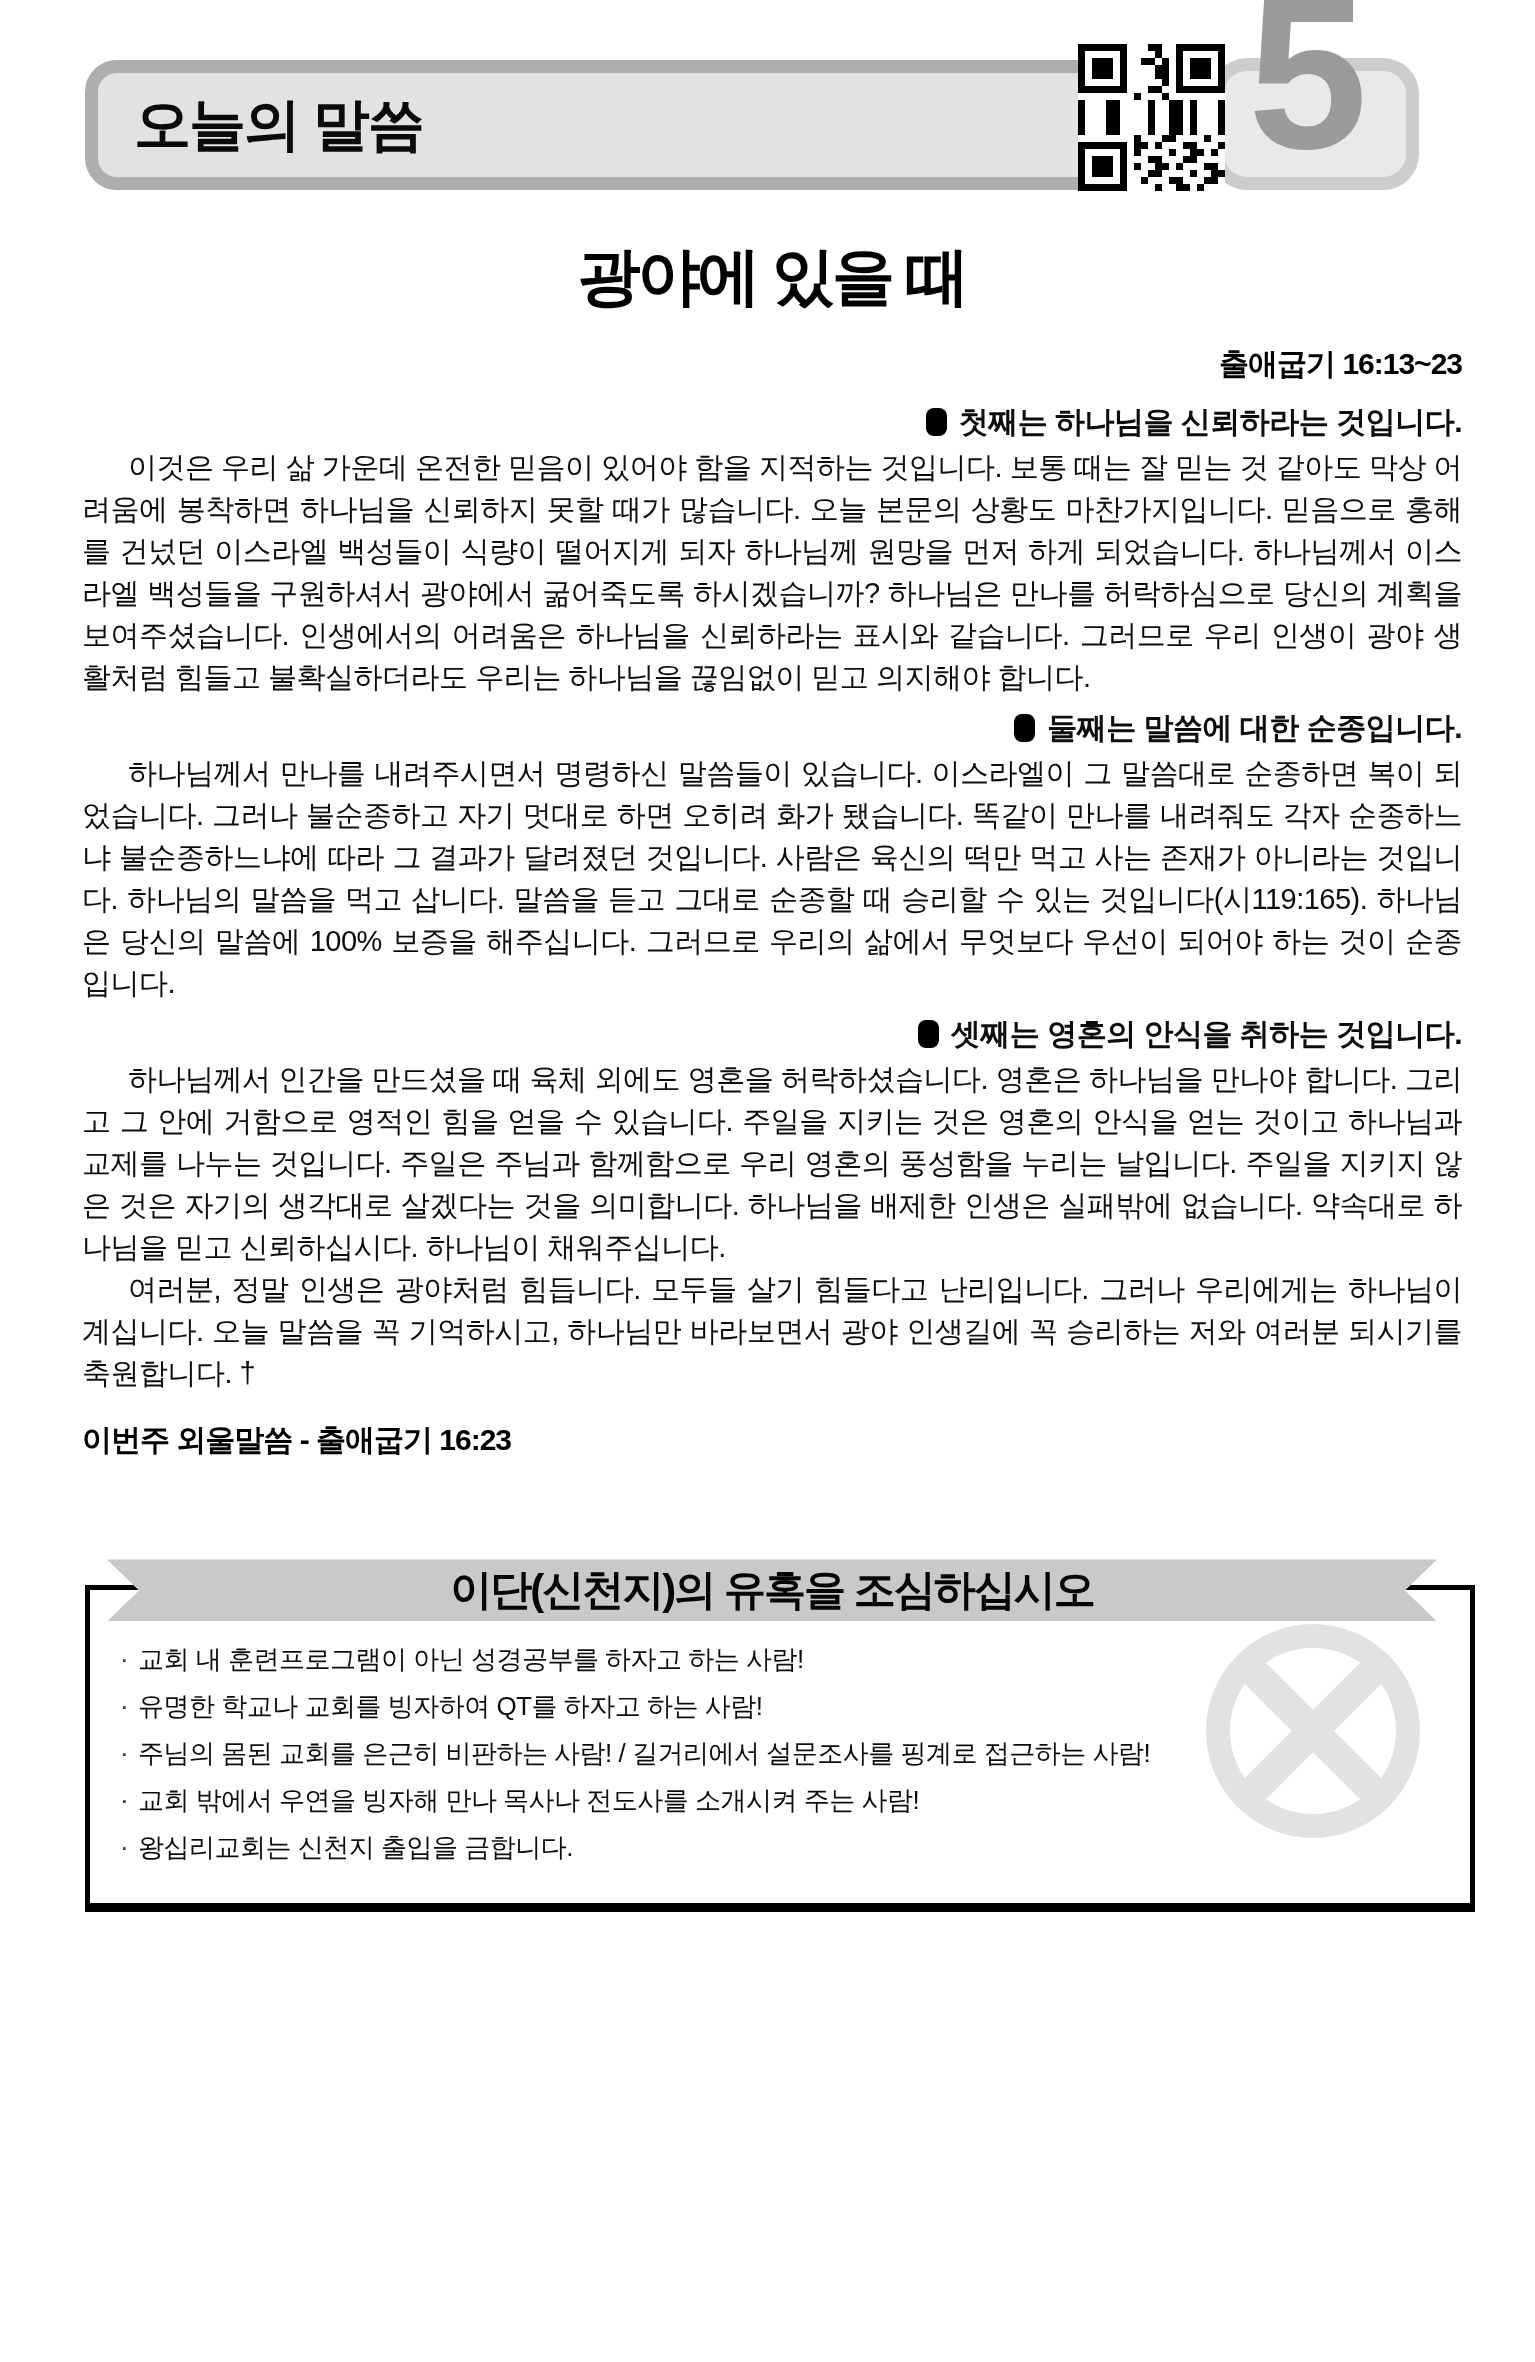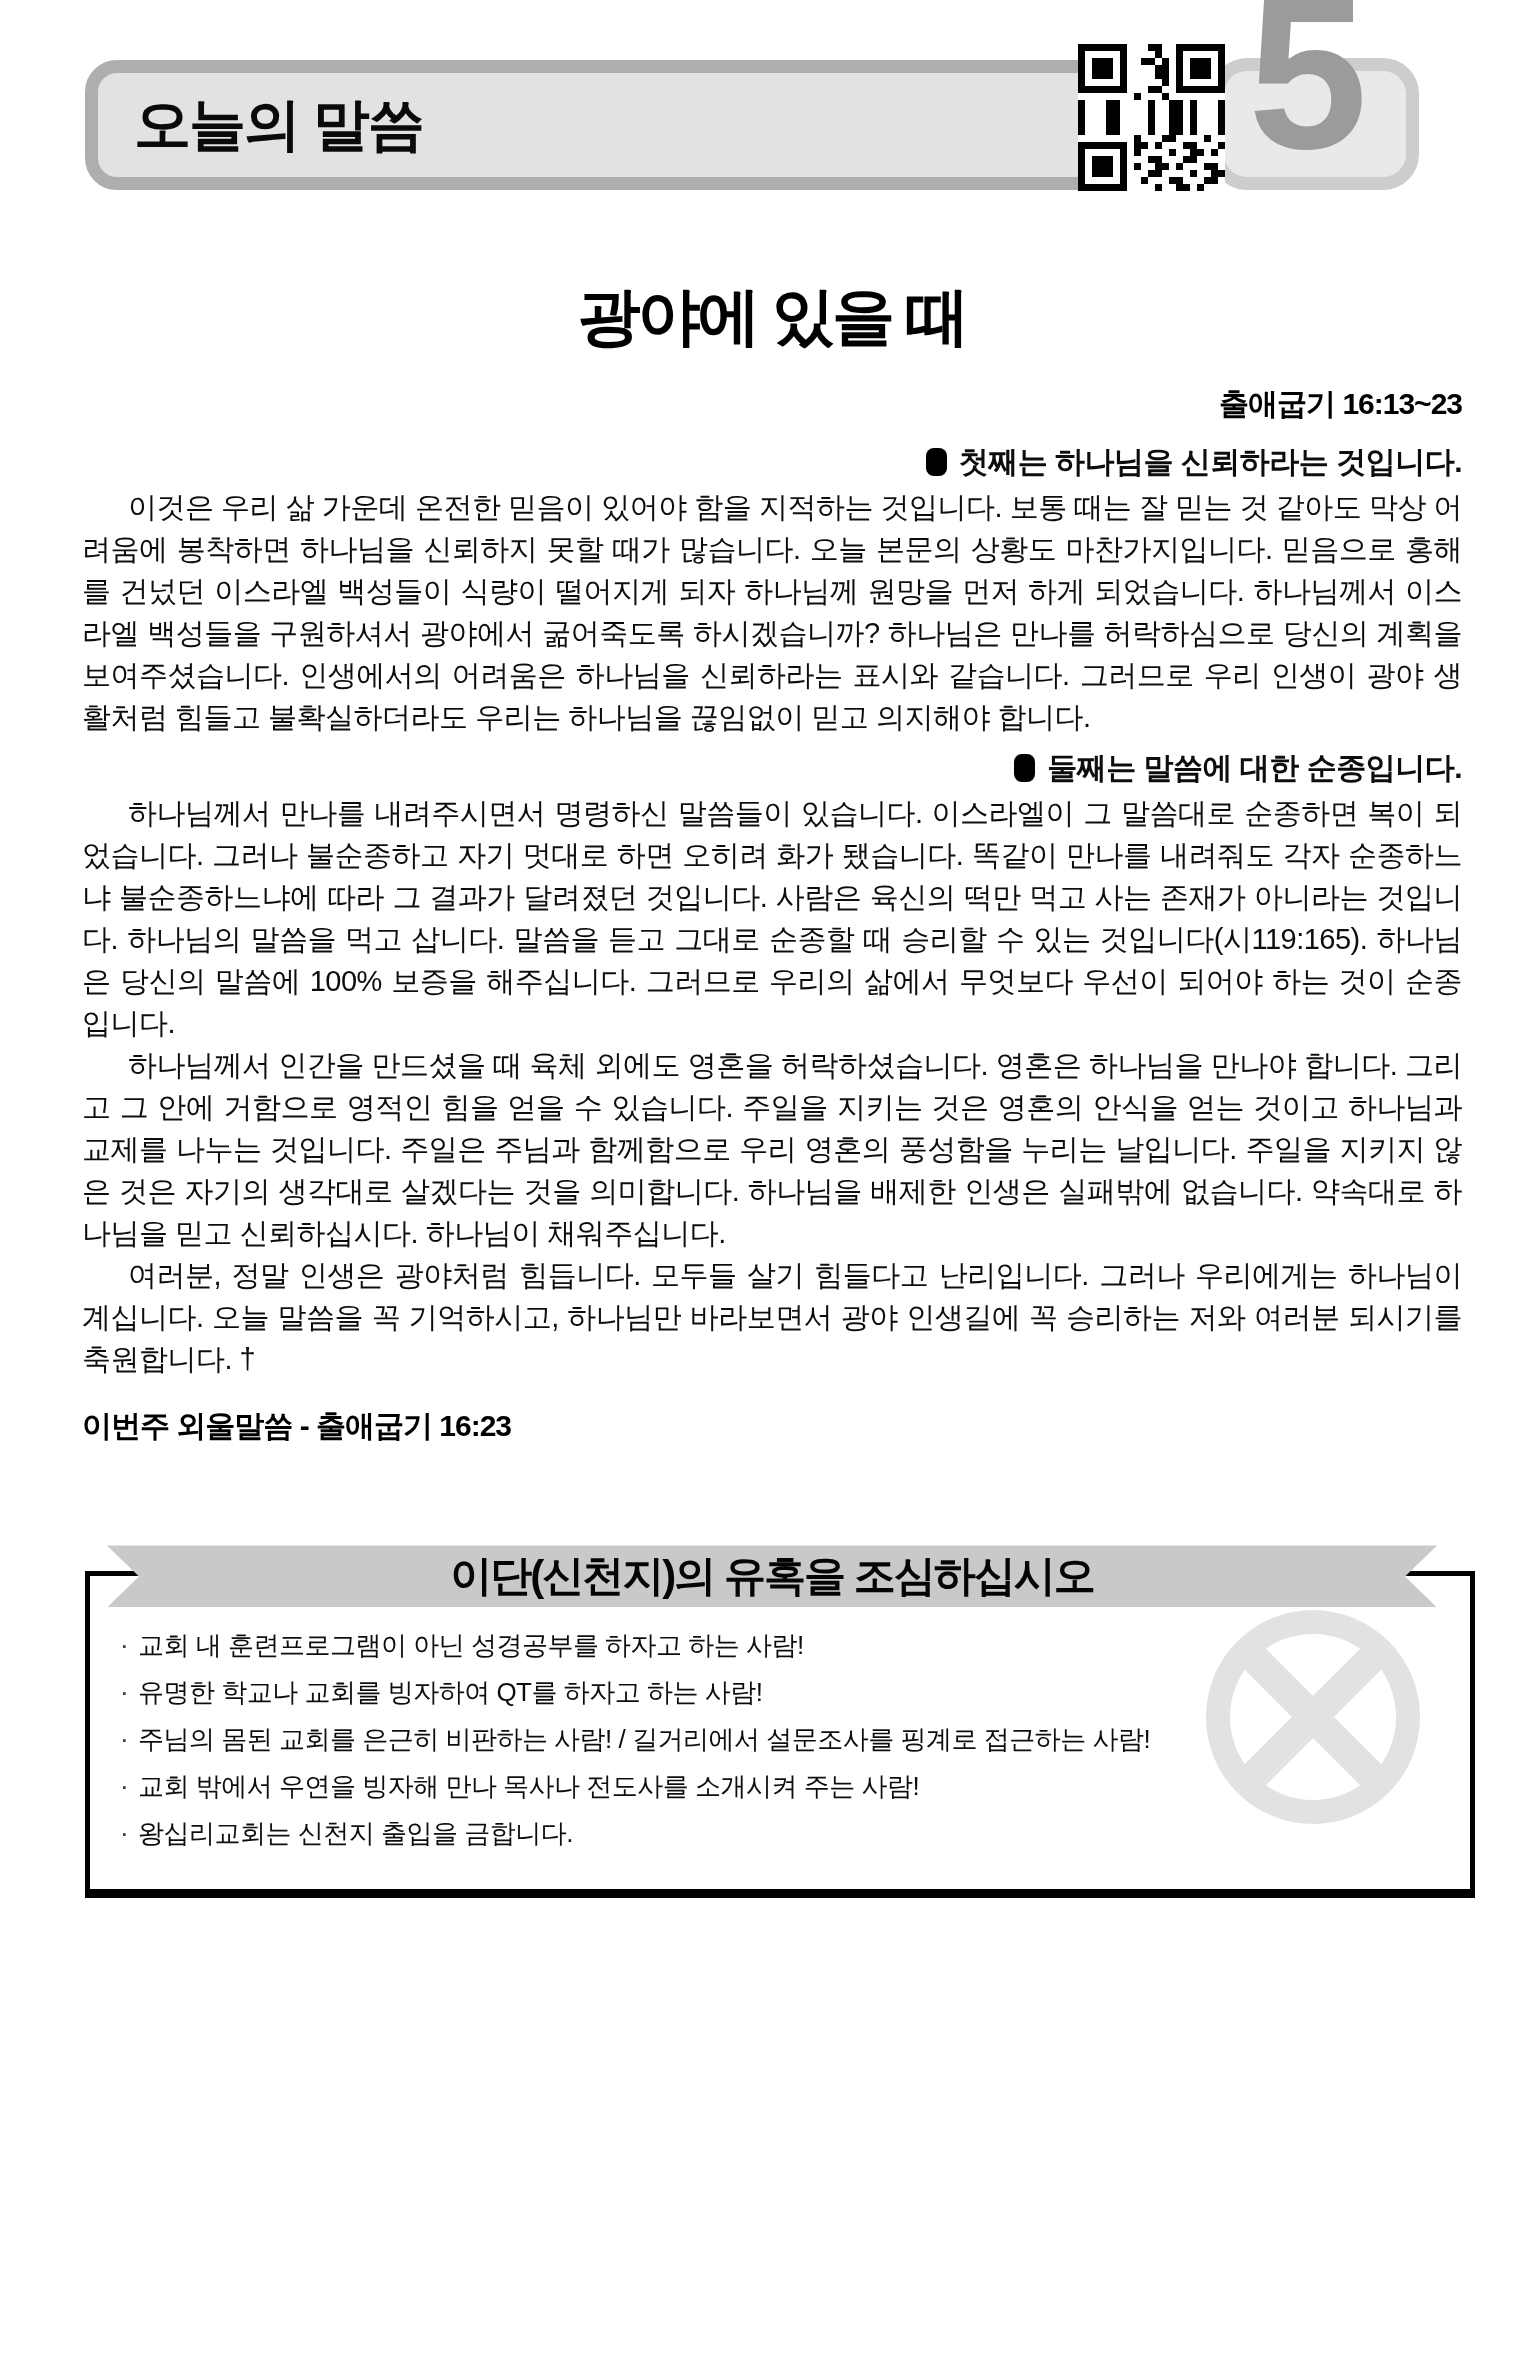--- a/index.html
+++ b/index.html
@@ -23,21 +23,21 @@
     padding-left:36px; font-size:57px; font-weight:700; letter-spacing:-2px; color:#0a0a0a;
   }
   .qr { position:absolute; left:1078px; top:44px; width:147px; height:147px; z-index:3; line-height:0; }
   .page-number {
     position:absolute; left:1248px; top:-34px; z-index:4;
     font-size:215px; font-weight:700; line-height:1; color:#9b9b9b; letter-spacing:-4px;
   }
   
   .content { position:relative; padding:240px 73px 0 82px; }
   .sermon-title {
-    text-align:center; font-size:63px; font-weight:700; letter-spacing:-3px; line-height:1.15; color:#000;margin-top:40px;
+    text-align:center; font-size:63px; font-weight:700; letter-spacing:-3px; line-height:1.15; color:#000;
   }
   .scripture { text-align:right; font-weight:700; font-size:30px; letter-spacing:-1px; margin-top:32px; }
   .body { margin-top:16px; }
   .block {
     font-size:29px; line-height:42px; text-align:justify; letter-spacing:-0.5px; color:#0d0d0d;
   }
   .block-paragraph { text-indent:46px; }
   .block-heading { font-weight:700; font-size:30px; padding-left:46px; margin:9px 0 3px; text-align:right; }
   .bullet { display:none; }
   .block-heading .bullet {
@@ -192,20 +192,21 @@
 
 
         <p class="block block-heading"><span class="bullet"></span><span class="block-text">첫째는 하나님을 신뢰하라는 것입니다.</span></p>
 
         <p class="block block-paragraph"><span class="block-text">이것은 우리 삶 가운데 온전한 믿음이 있어야 함을 지적하는 것입니다. 보통 때는 잘 믿는 것 같아도 막상 어려움에 봉착하면 하나님을 신뢰하지 못할 때가 많습니다. 오늘 본문의 상황도 마찬가지입니다. 믿음으로 홍해를 건넜던 이스라엘 백성들이 식량이 떨어지게 되자 하나님께 원망을 먼저 하게 되었습니다. 하나님께서 이스라엘 백성들을 구원하셔서 광야에서 굶어죽도록 하시겠습니까? 하나님은 만나를 허락하심으로 당신의 계획을 보여주셨습니다. 인생에서의 어려움은 하나님을 신뢰하라는 표시와 같습니다. 그러므로 우리 인생이 광야 생활처럼 힘들고 불확실하더라도 우리는 하나님을 끊임없이 믿고 의지해야 합니다.</span></p>
 
         <p class="block block-heading"><span class="bullet"></span><span class="block-text">둘째는 말씀에 대한 순종입니다.</span></p>
 
         <p class="block block-paragraph"><span class="block-text">하나님께서 만나를 내려주시면서 명령하신 말씀들이 있습니다. 이스라엘이 그 말씀대로 순종하면 복이 되었습니다. 그러나 불순종하고 자기 멋대로 하면 오히려 화가 됐습니다. 똑같이 만나를 내려줘도 각자 순종하느냐 불순종하느냐에 따라 그 결과가 달려졌던 것입니다. 사람은 육신의 떡만 먹고 사는 존재가 아니라는 것입니다. 하나님의 말씀을 먹고 삽니다. 말씀을 듣고 그대로 순종할 때 승리할 수 있는 것입니다(시119:165). 하나님은 당신의 말씀에 100% 보증을 해주십니다. 그러므로 우리의 삶에서 무엇보다 우선이 되어야 하는 것이 순종입니다.</span></p>
 
+        <p class="block block-heading"><span class="bullet"></span><span class="block-text">셋째는 영혼의 안식을 취하는 것입니다.</span></p>
 
         <p class="block block-paragraph"><span class="block-text">하나님께서 인간을 만드셨을 때 육체 외에도 영혼을 허락하셨습니다. 영혼은 하나님을 만나야 합니다. 그리고 그 안에 거함으로 영적인 힘을 얻을 수 있습니다. 주일을 지키는 것은 영혼의 안식을 얻는 것이고 하나님과 교제를 나누는 것입니다. 주일은 주님과 함께함으로 우리 영혼의 풍성함을 누리는 날입니다. 주일을 지키지 않은 것은 자기의 생각대로 살겠다는 것을 의미합니다. 하나님을 배제한 인생은 실패밖에 없습니다. 약속대로 하나님을 믿고 신뢰하십시다. 하나님이 채워주십니다.</span></p>
 
         <p class="block block-paragraph"><span class="block-text">여러분, 정말 인생은 광야처럼 힘듭니다. 모두들 살기 힘들다고 난리입니다. 그러나 우리에게는 하나님이 계십니다. 오늘 말씀을 꼭 기억하시고, 하나님만 바라보면서 광야 인생길에 꼭 승리하는 저와 여러분 되시기를 축원합니다. †</span></p>
       </div>
 
     <div class="memory">이번주 외울말씀 - 출애굽기 16:23</div>
 
     <section class="warning">
       <div class="ribbon">

